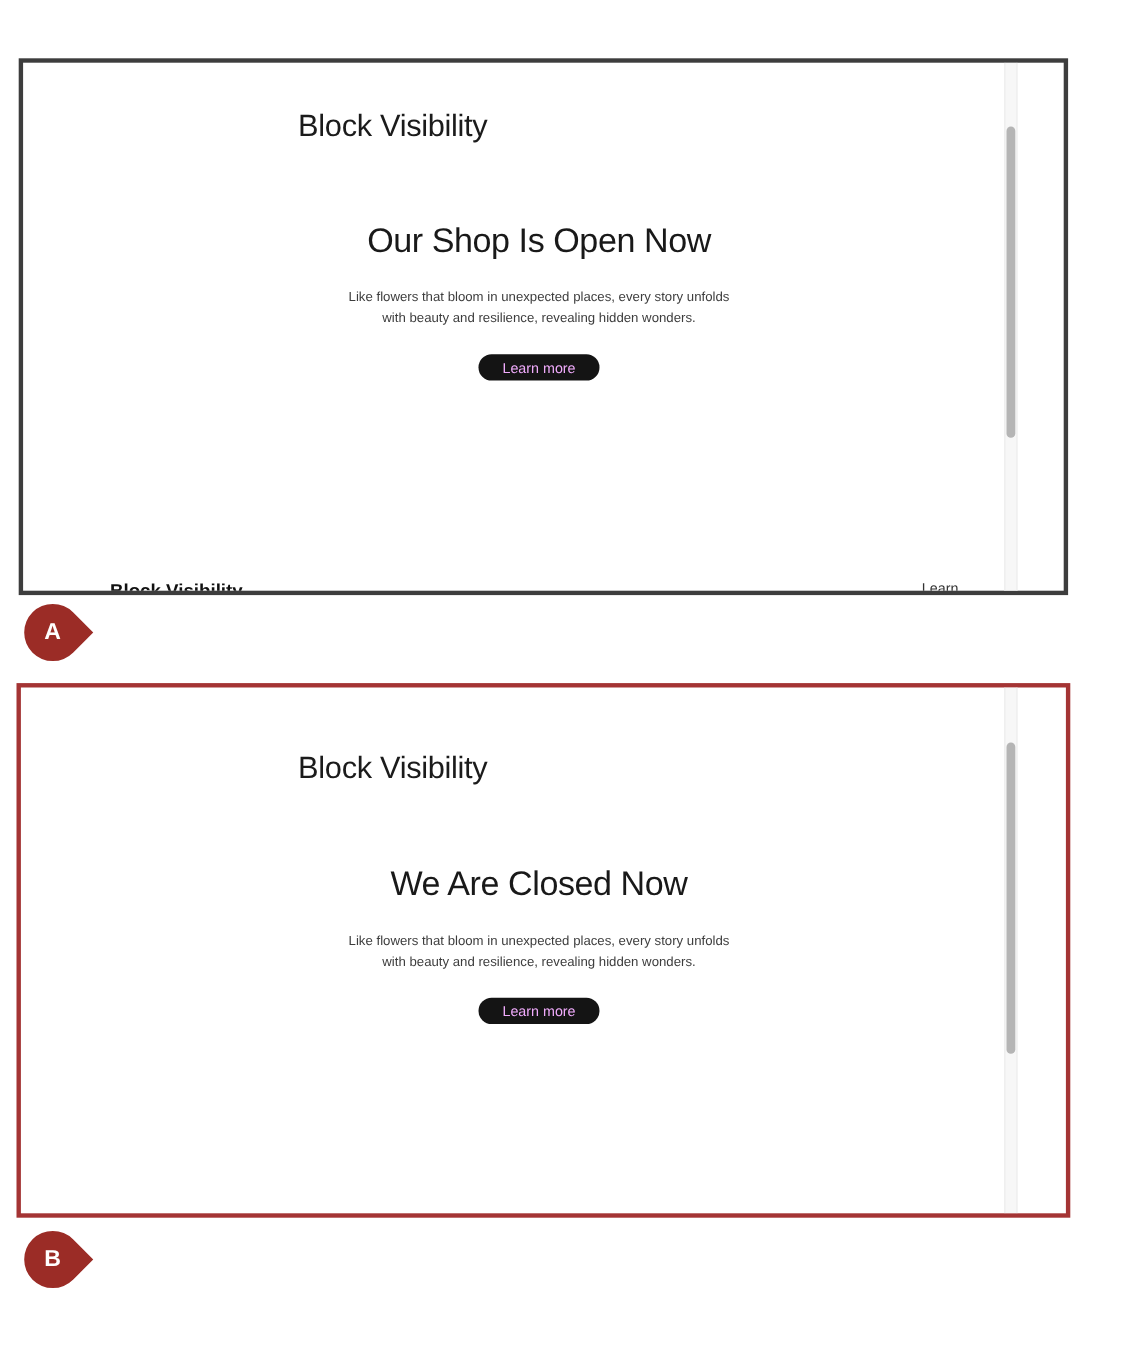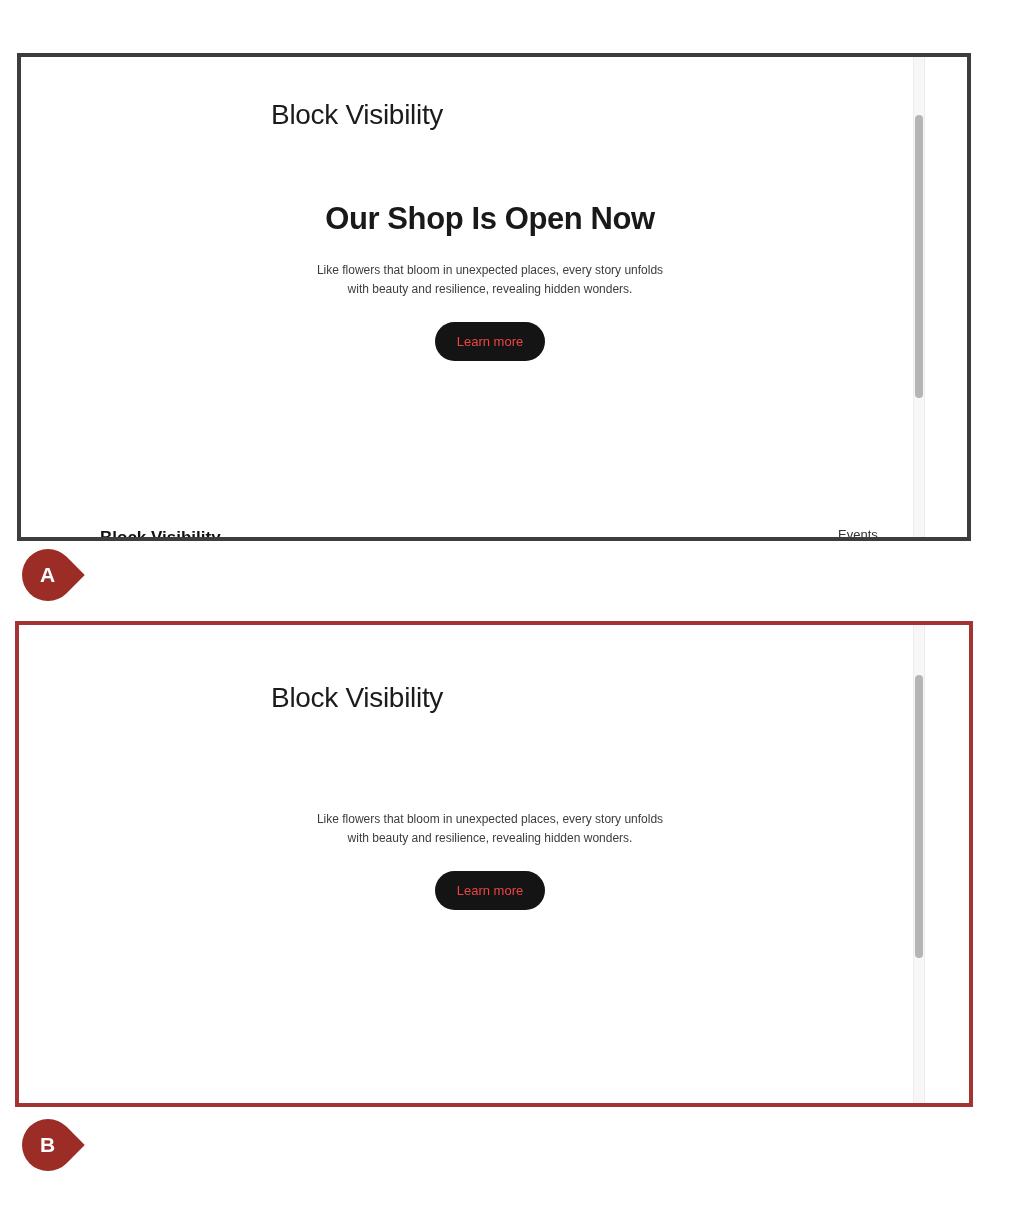--- a/index.html
+++ b/index.html
@@ -21,30 +21,30 @@
     letter-spacing:-0.3px; line-height:1.15; white-space:nowrap;
   }
   .shot-a .site-title { left:250px; top:42px; }
   .shot-b .site-title { left:252px; top:57px; }
 
   .hero { position:absolute; width:440px; text-align:center; }
   .shot-a .hero { left:249px; top:144px; }
   .shot-b .hero { left:251px; top:161px; }
 
   .hero-heading {
-    margin:0; font-size:31px; font-weight:700; color:#191919;
+    margin:0; font-size:31px; font-weight:400; color:#191919;
     letter-spacing:-0.4px; line-height:36px; white-space:nowrap;
   }
   .hero-desc {
     margin:24px 0 0 0; font-size:12px; line-height:19px; color:#3d3d3d;
   }
   .hero-desc span { display:block; white-space:nowrap; }
   .learn-more {
-    margin-top:23px; width:110px; height:39px; border:none; cursor:pointer;
-    border-radius:20px; background:#141414; color:#ef4444; font-size:13px;
+    margin-top:23px; width:110px; height:24px; border:none; cursor:pointer;
+    border-radius:20px; background:#141414; color:#f0abfc; font-size:13px;
     font-family:"Liberation Sans", sans-serif;
   }
 
   
   .footer-logo {
     position:absolute; left:79px; top:471px; font-size:17px; font-weight:700;
     color:#111111; white-space:nowrap;
   }
   .footer-nav-link {
     position:absolute; top:470px; font-size:13px; color:#333333;
@@ -93,35 +93,36 @@
       <h1 class="hero-heading">Our Shop Is Open Now</h1>
       <p class="hero-desc">
         <span>Like flowers that bloom in unexpected places, every story unfolds</span>
         <span>with beauty and resilience, revealing hidden wonders.</span>
       </p>
       <button class="learn-more">Learn more</button>
     </div>
 
     <div class="footer-logo">Block Visibility</div>
     <a class="footer-nav-link footer-nav-blog">Blog</a>
-    <a class="footer-nav-link footer-nav-events">Events</a>
+    <a class="footer-nav-link footer-nav-events">Learn</a>
 
     <div class="sb-track">
       <div class="sb-thumb"></div>
     </div>
   </section>
 
   <div class="pin pin-a">
     <span class="pin-label">A</span>
   </div>
 
   <section class="shot shot-b">
     <div class="site-title">Block Visibility</div>
 
     <div class="hero">
+      <h1 class="hero-heading">We Are Closed Now</h1>
       <p class="hero-desc">
         <span>Like flowers that bloom in unexpected places, every story unfolds</span>
         <span>with beauty and resilience, revealing hidden wonders.</span>
       </p>
       <button class="learn-more">Learn more</button>
     </div>
 
     <div class="sb-track">
       <div class="sb-thumb"></div>
     </div>

